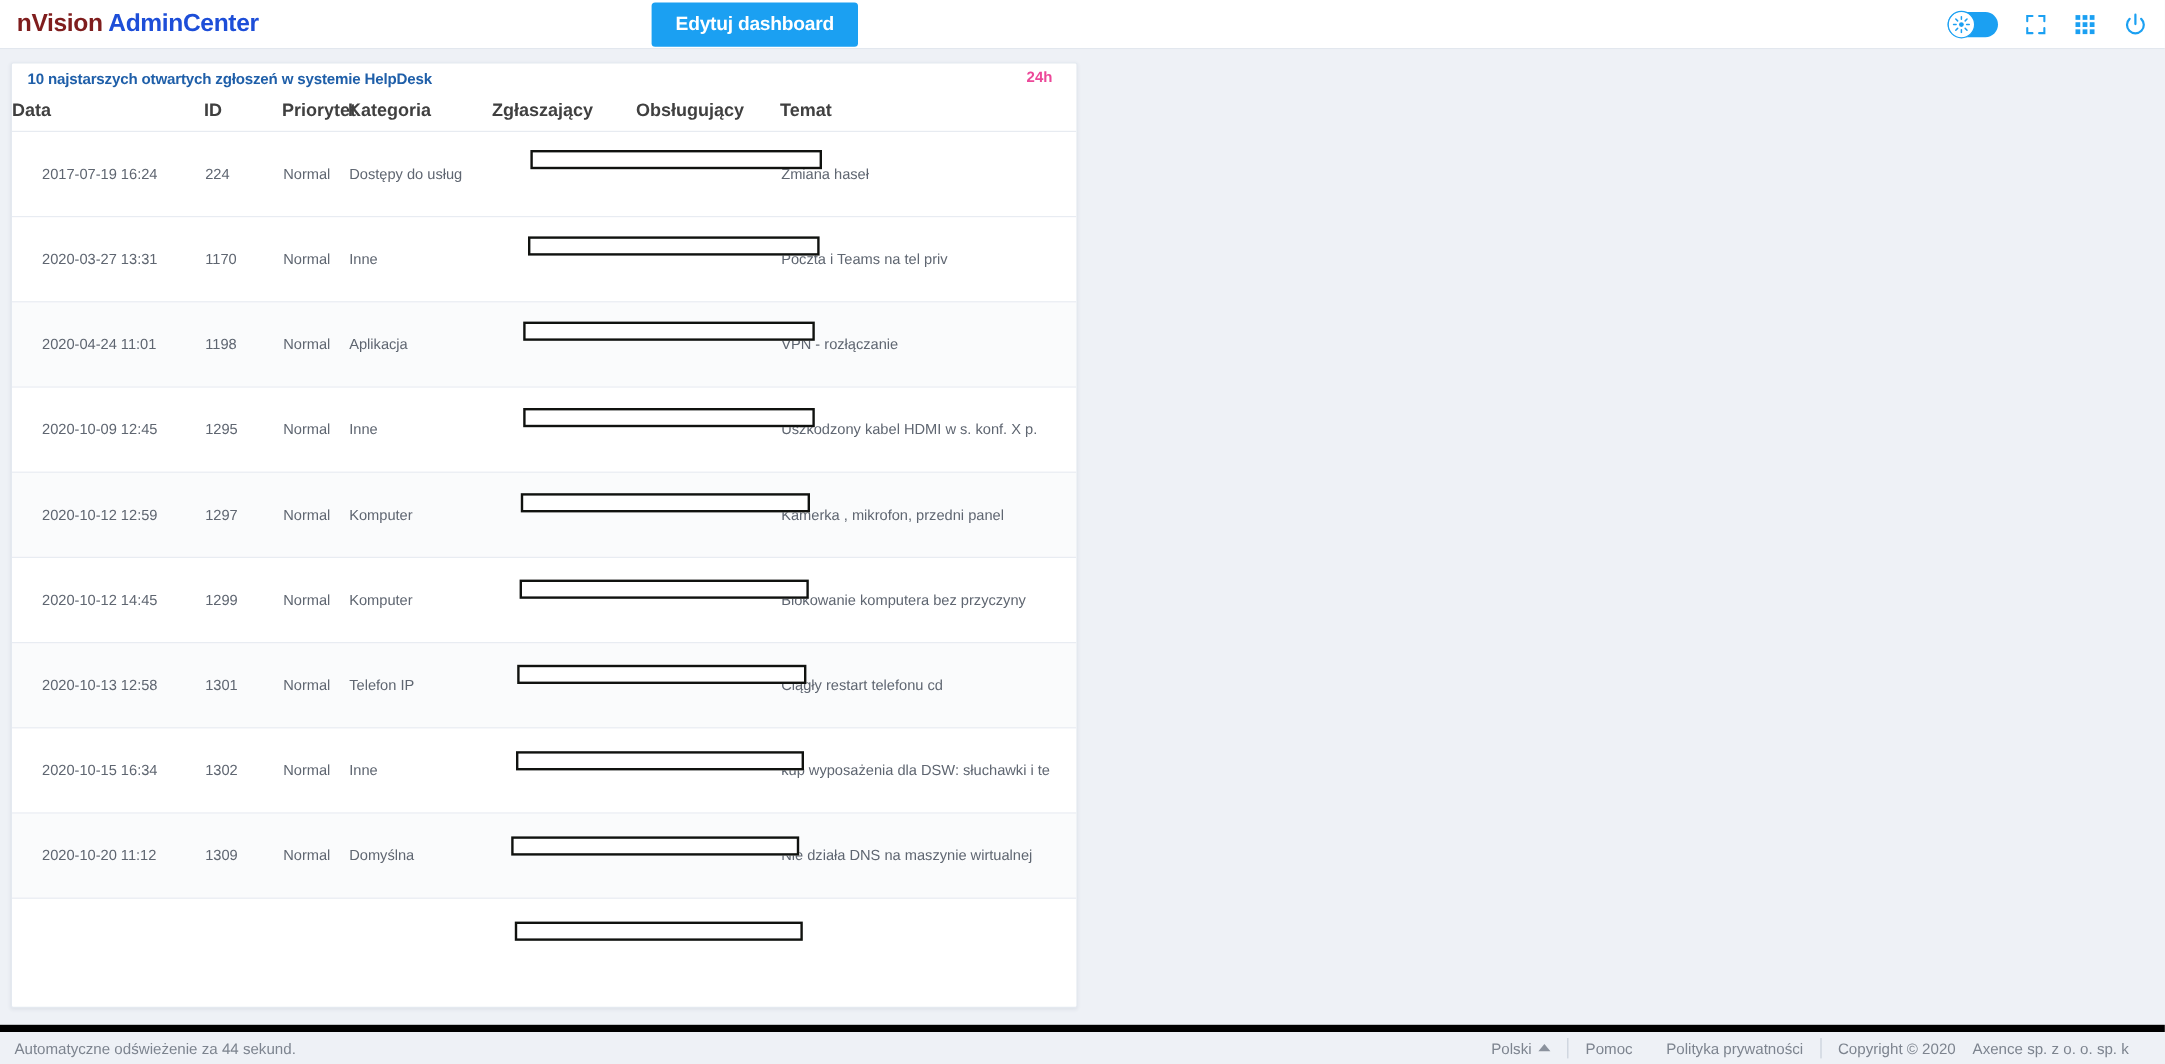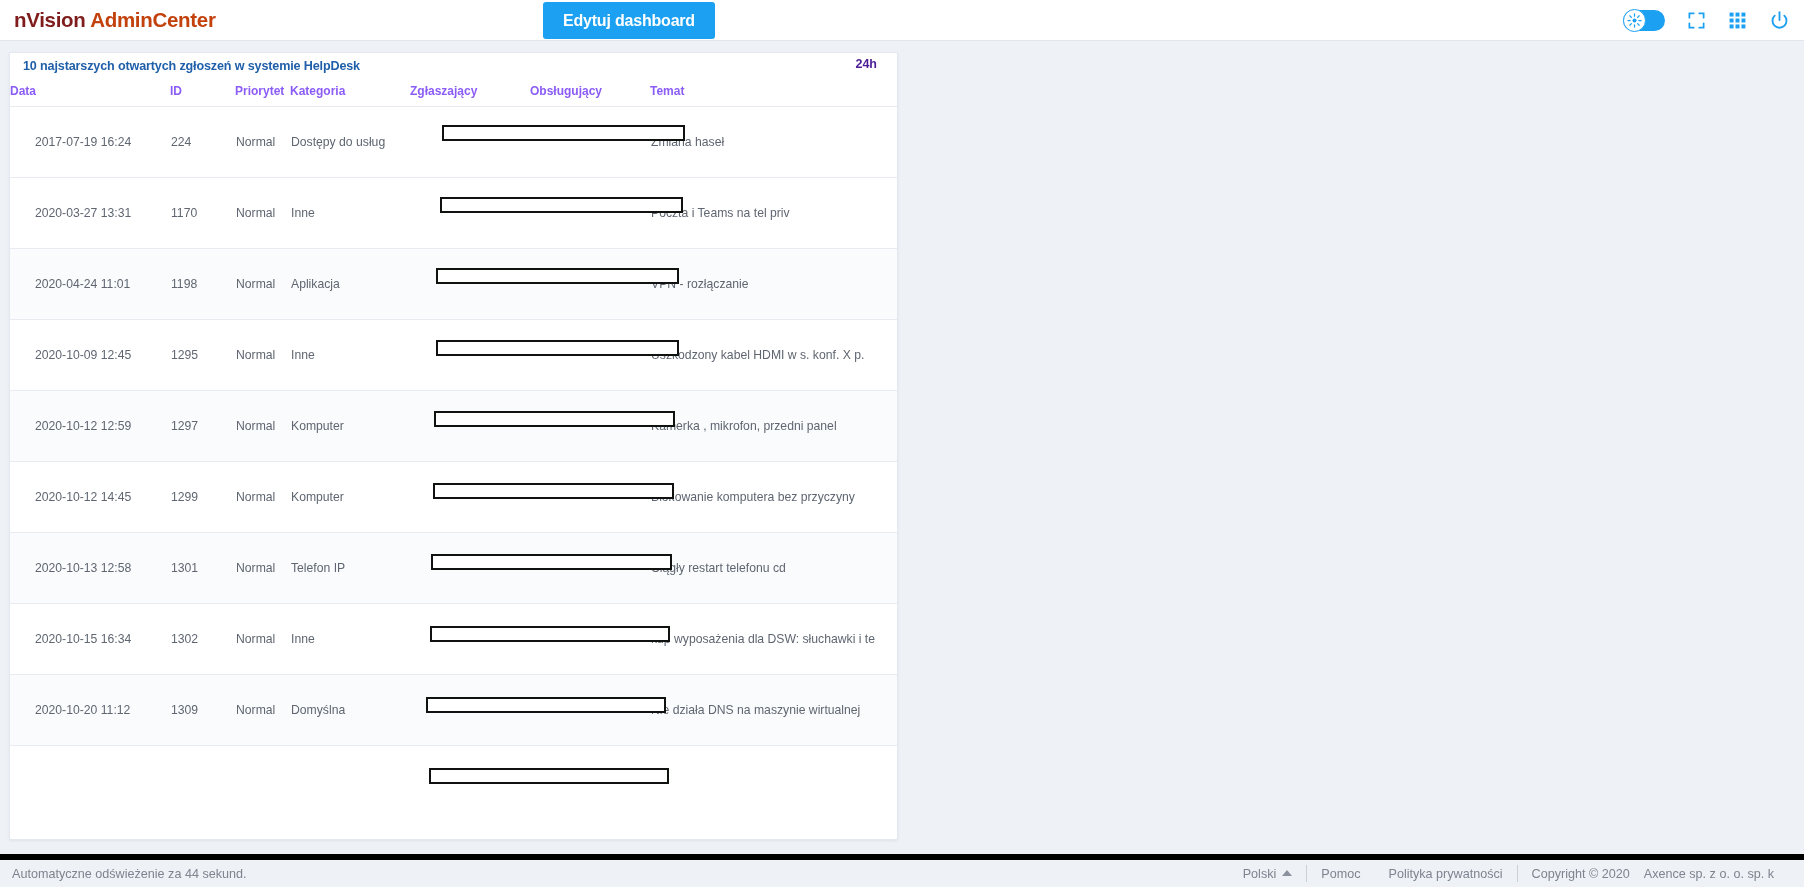--- a/index.html
+++ b/index.html
@@ -25,21 +25,21 @@
     align-items: center;
   }
   .brand {
     margin-left: 14px;
     font-size: 20.5px;
     font-weight: bold;
     letter-spacing: -0.3px;
     white-space: nowrap;
   }
   .brand .b-n { color: #7f1d1d; }
-  .brand .b-rest { color: #c2410c; }
+  .brand .b-rest { color: #1d4ed8; }
 
   .dash-select {
     position: absolute;
     left: 248px;
     top: 2px;
     width: 283px;
     height: 36px;
     background: #fff;
     border: 1px solid #dfe3ea;
     border-radius: 3px;
@@ -132,34 +132,34 @@
   }
   .badge-24h {
     position: absolute;
     right: 14px;
     top: 2px;
     background: #fff;
     border-radius: 3px;
     padding: 2px 6px;
     font-size: 12.5px;
     font-weight: bold;
-    color: #4c1d95;
+    color: #ec4899;
     cursor: pointer;
   }
 
   table.tickets {
     width: 100%;
     border-collapse: collapse;
     table-layout: fixed;
   }
   table.tickets th {
     text-align: left;
-    font-size: 12px;
+    font-size: 15px;
     font-weight: bold;
-    color: #8b5cf6;
+    color: #404040;
     padding: 6px 0 8px 0;
     border-bottom: 1px solid #e7ebf1;
   }
   table.tickets td {
     font-size: 12.2px;
     color: #5f6671;
     height: 71px;
     vertical-align: middle;
     border-bottom: 1px solid #e8ecf2;
     white-space: nowrap;

